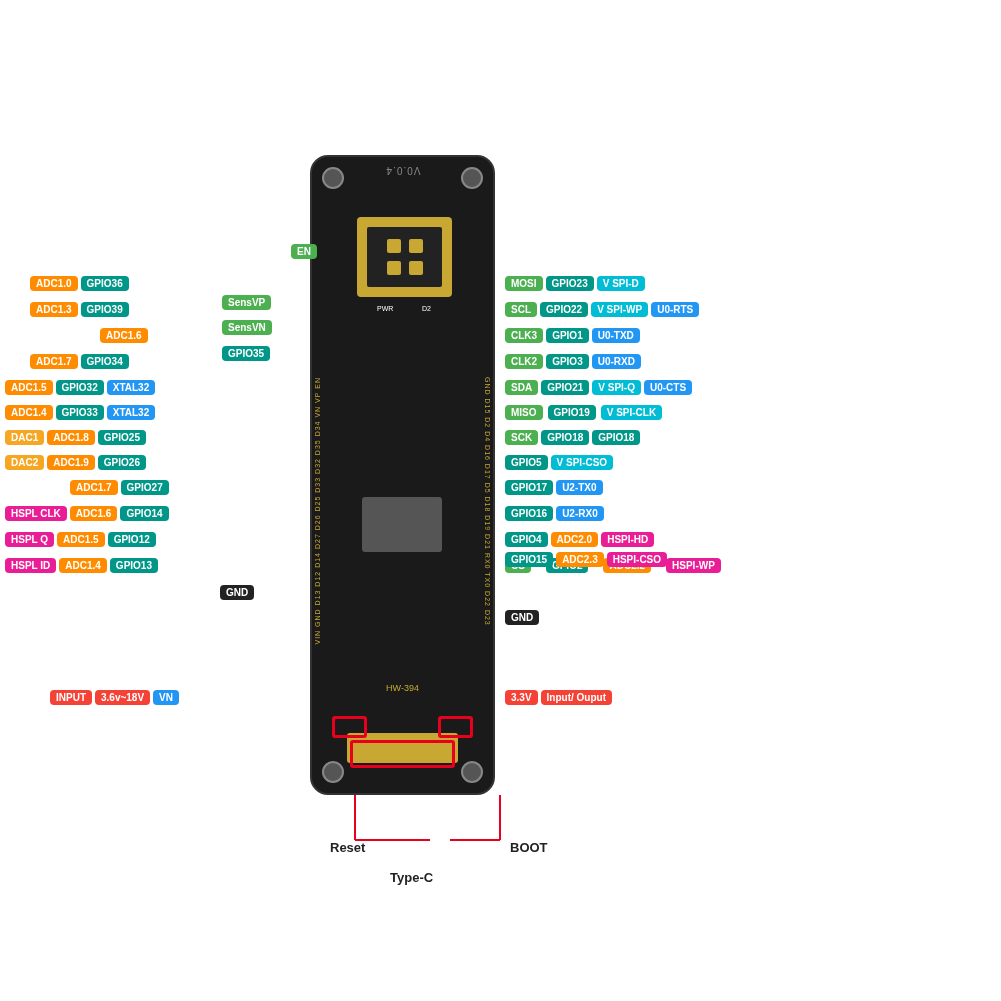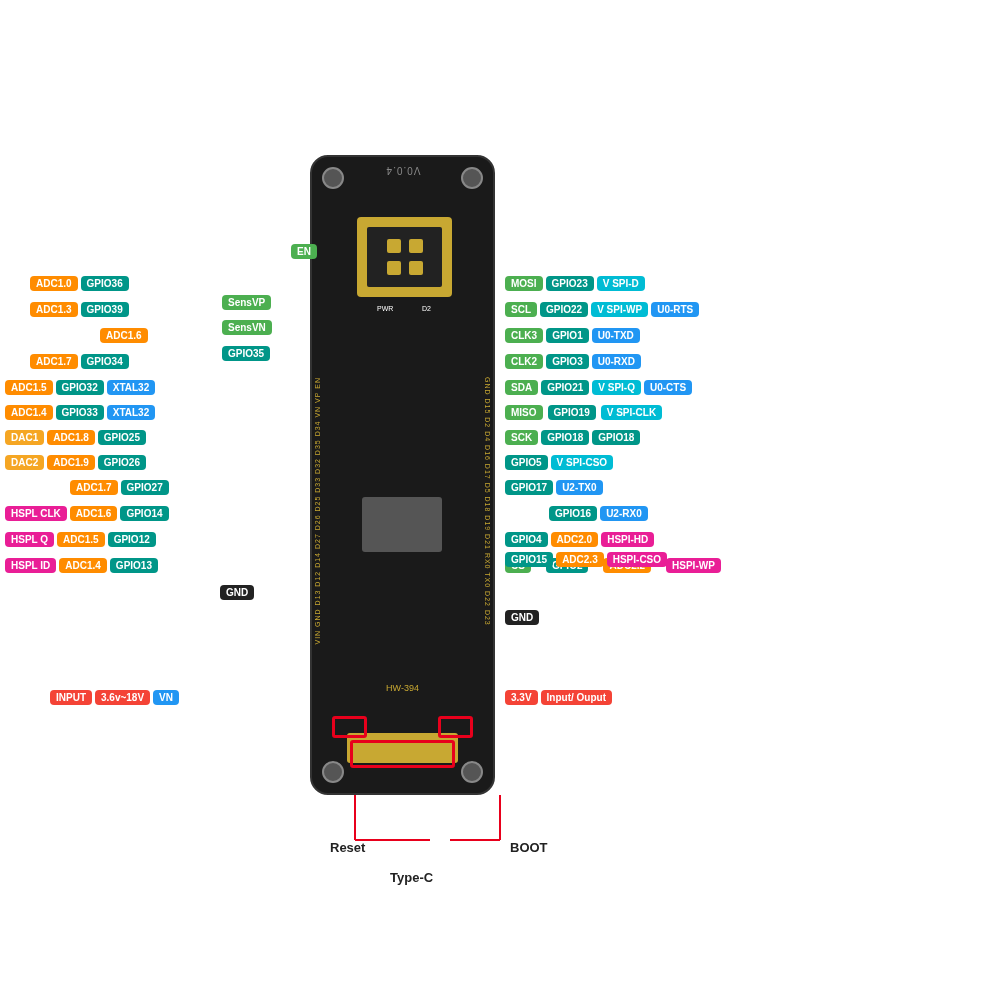--- a/index.html
+++ b/index.html
@@ -389,21 +389,21 @@
   <div style="position:absolute; left:505px; top:455px; display:flex; gap:3px; align-items:center;">
     <span class="badge badge-teal">GPIO5</span>
     <span class="badge badge-cyan">V SPI-CSO</span>
   </div>
 
   <div style="position:absolute; left:505px; top:480px; display:flex; gap:3px; align-items:center;">
     <span class="badge badge-teal">GPIO17</span>
     <span class="badge badge-blue">U2-TX0</span>
   </div>
 
-  <div style="position:absolute; left:505px; top:506px; display:flex; gap:3px; align-items:center;margin-left:44px;">
+  <div style="position:absolute; left:505px; top:506px; display:flex; gap:3px; align-items:center;">
     <span class="badge badge-teal">GPIO16</span>
     <span class="badge badge-blue">U2-RX0</span>
   </div>
 
   <div style="position:absolute; left:505px; top:532px; display:flex; gap:3px; align-items:center;">
     <span class="badge badge-teal">GPIO4</span>
     <span class="badge badge-orange">ADC2.0</span>
     <span class="badge badge-pink">HSPI-HD</span>
   </div>
 

